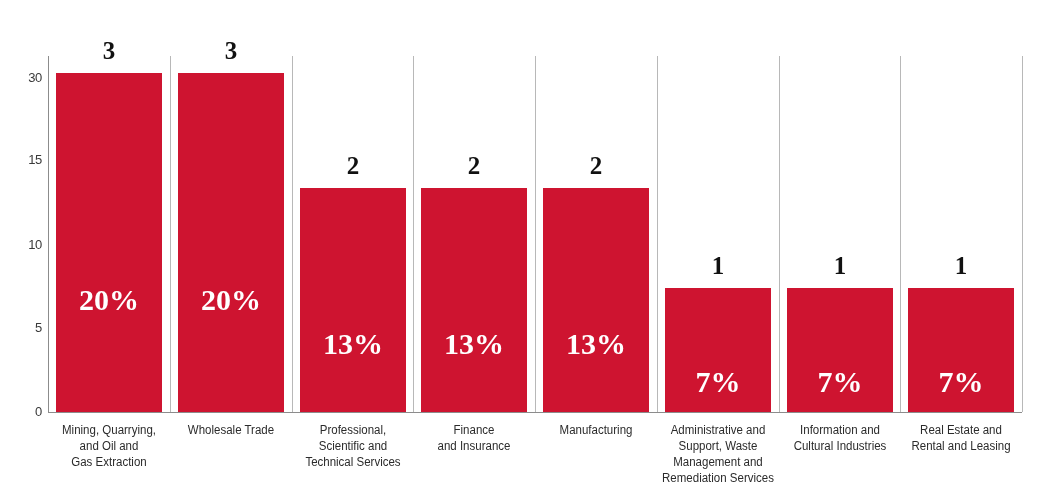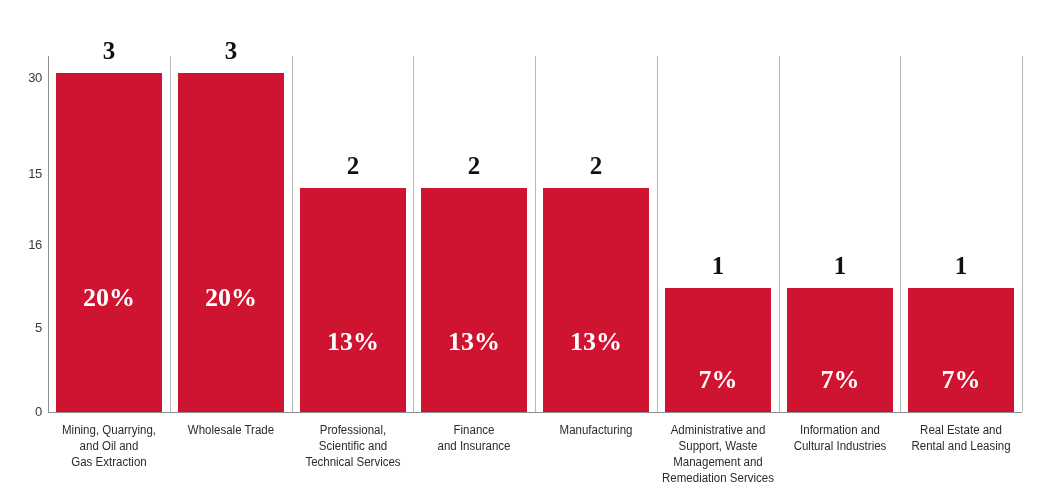--- a/index.html
+++ b/index.html
@@ -64,21 +64,21 @@
     background: #ce1430;
   }
   .bar-pct {
     position: absolute;
     left: 0;
     right: 0;
     text-align: center;
     color: #ffffff;
     font-family: "Liberation Serif", serif;
     font-weight: bold;
-    font-size: 26px;
+    font-size: 30px;
   }
   .bar-count {
     position: absolute;
     text-align: center;
     color: #111111;
     font-family: "Liberation Serif", serif;
     font-weight: bold;
     font-size: 25px;
   }
 
@@ -98,22 +98,22 @@
 <body>
 
 <div id="chart-root">
 
   <div class="y-axis-line"></div>
   <div class="x-axis-line"></div>
 
   <div id="y-ticks">
       <div class="y-tick-label" style="right: auto; left: 6px; width: 36px; top: 404px;">0</div>
       <div class="y-tick-label" style="right: auto; left: 6px; width: 36px; top: 320.432px;">5</div>
-      <div class="y-tick-label" style="right: auto; left: 6px; width: 36px; top: 236.864px;">16</div>
-      <div class="y-tick-label" style="right: auto; left: 6px; width: 36px; top: 166px;">15</div>
+      <div class="y-tick-label" style="right: auto; left: 6px; width: 36px; top: 236.864px;">10</div>
+      <div class="y-tick-label" style="right: auto; left: 6px; width: 36px; top: 152px;">15</div>
       <div class="y-tick-label" style="right: auto; left: 6px; width: 36px; top: 69.7277px;">30</div>
     </div>
   <div id="gridlines">
       <div class="gridline-v" style="left: 170px; top: 56px;"></div>
       <div class="gridline-v" style="left: 292px; top: 56px;"></div>
       <div class="gridline-v" style="left: 413px; top: 56px;"></div>
       <div class="gridline-v" style="left: 535px; top: 56px;"></div>
       <div class="gridline-v" style="left: 657px; top: 56px;"></div>
       <div class="gridline-v" style="left: 779px; top: 56px;"></div>
       <div class="gridline-v" style="left: 900px; top: 56px;"></div>

